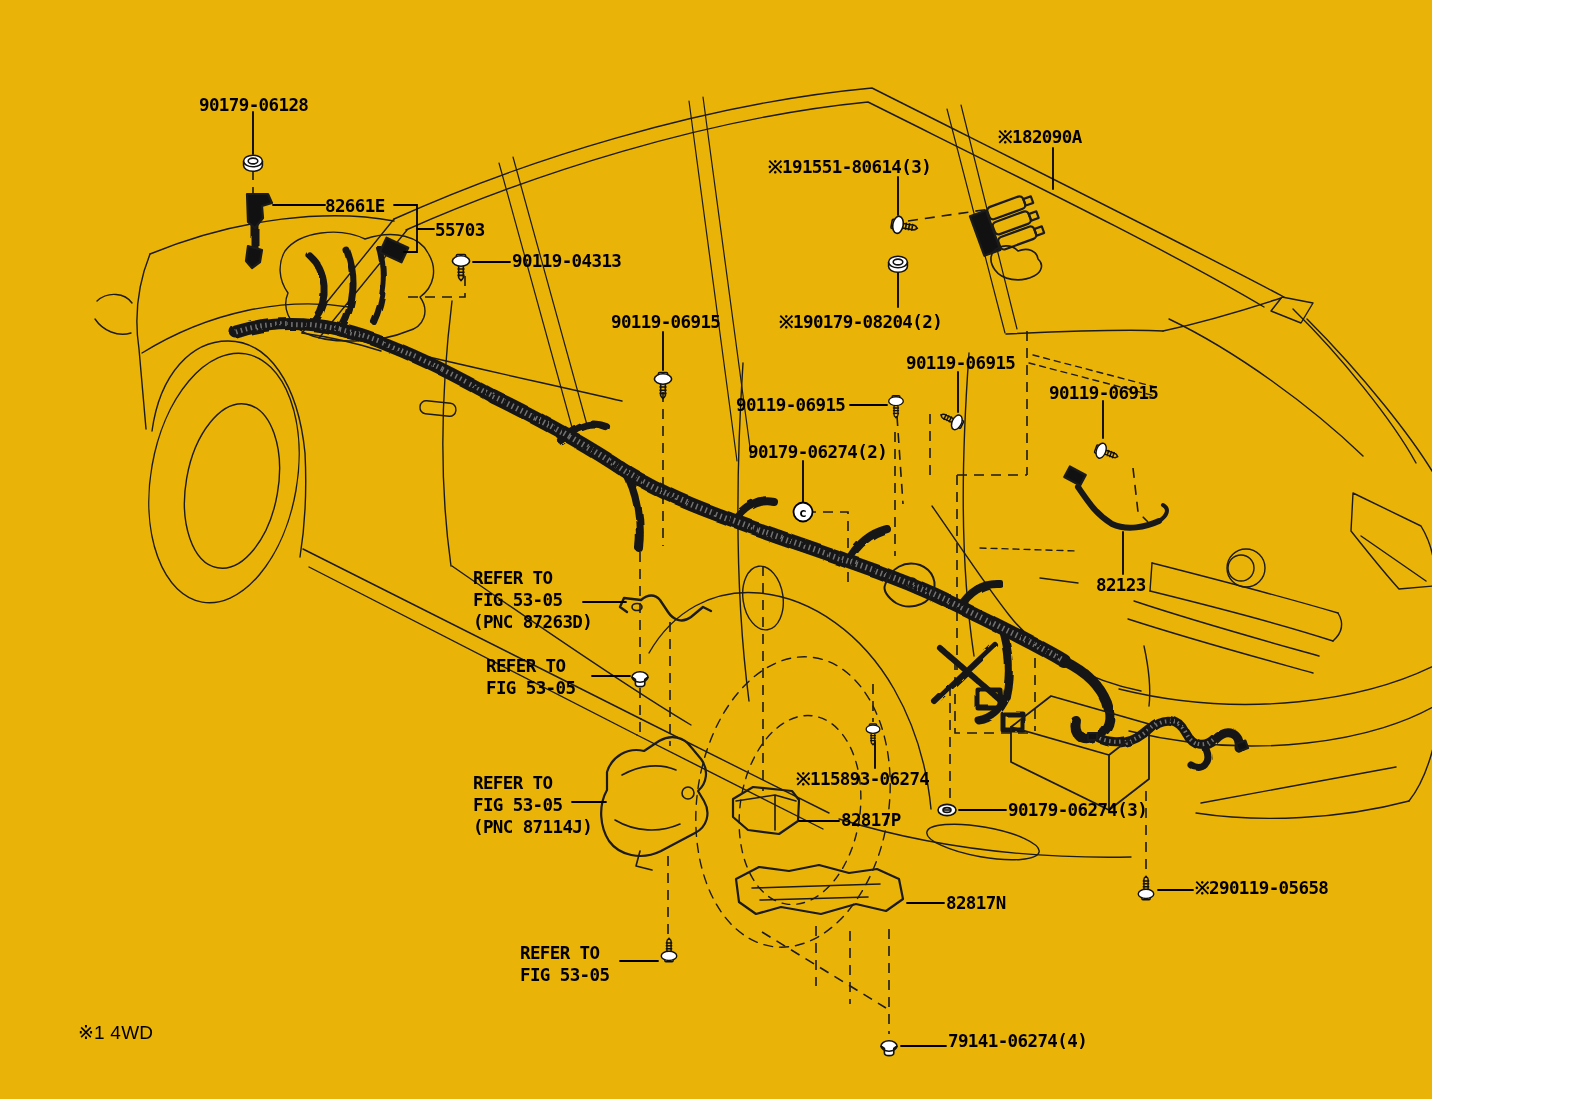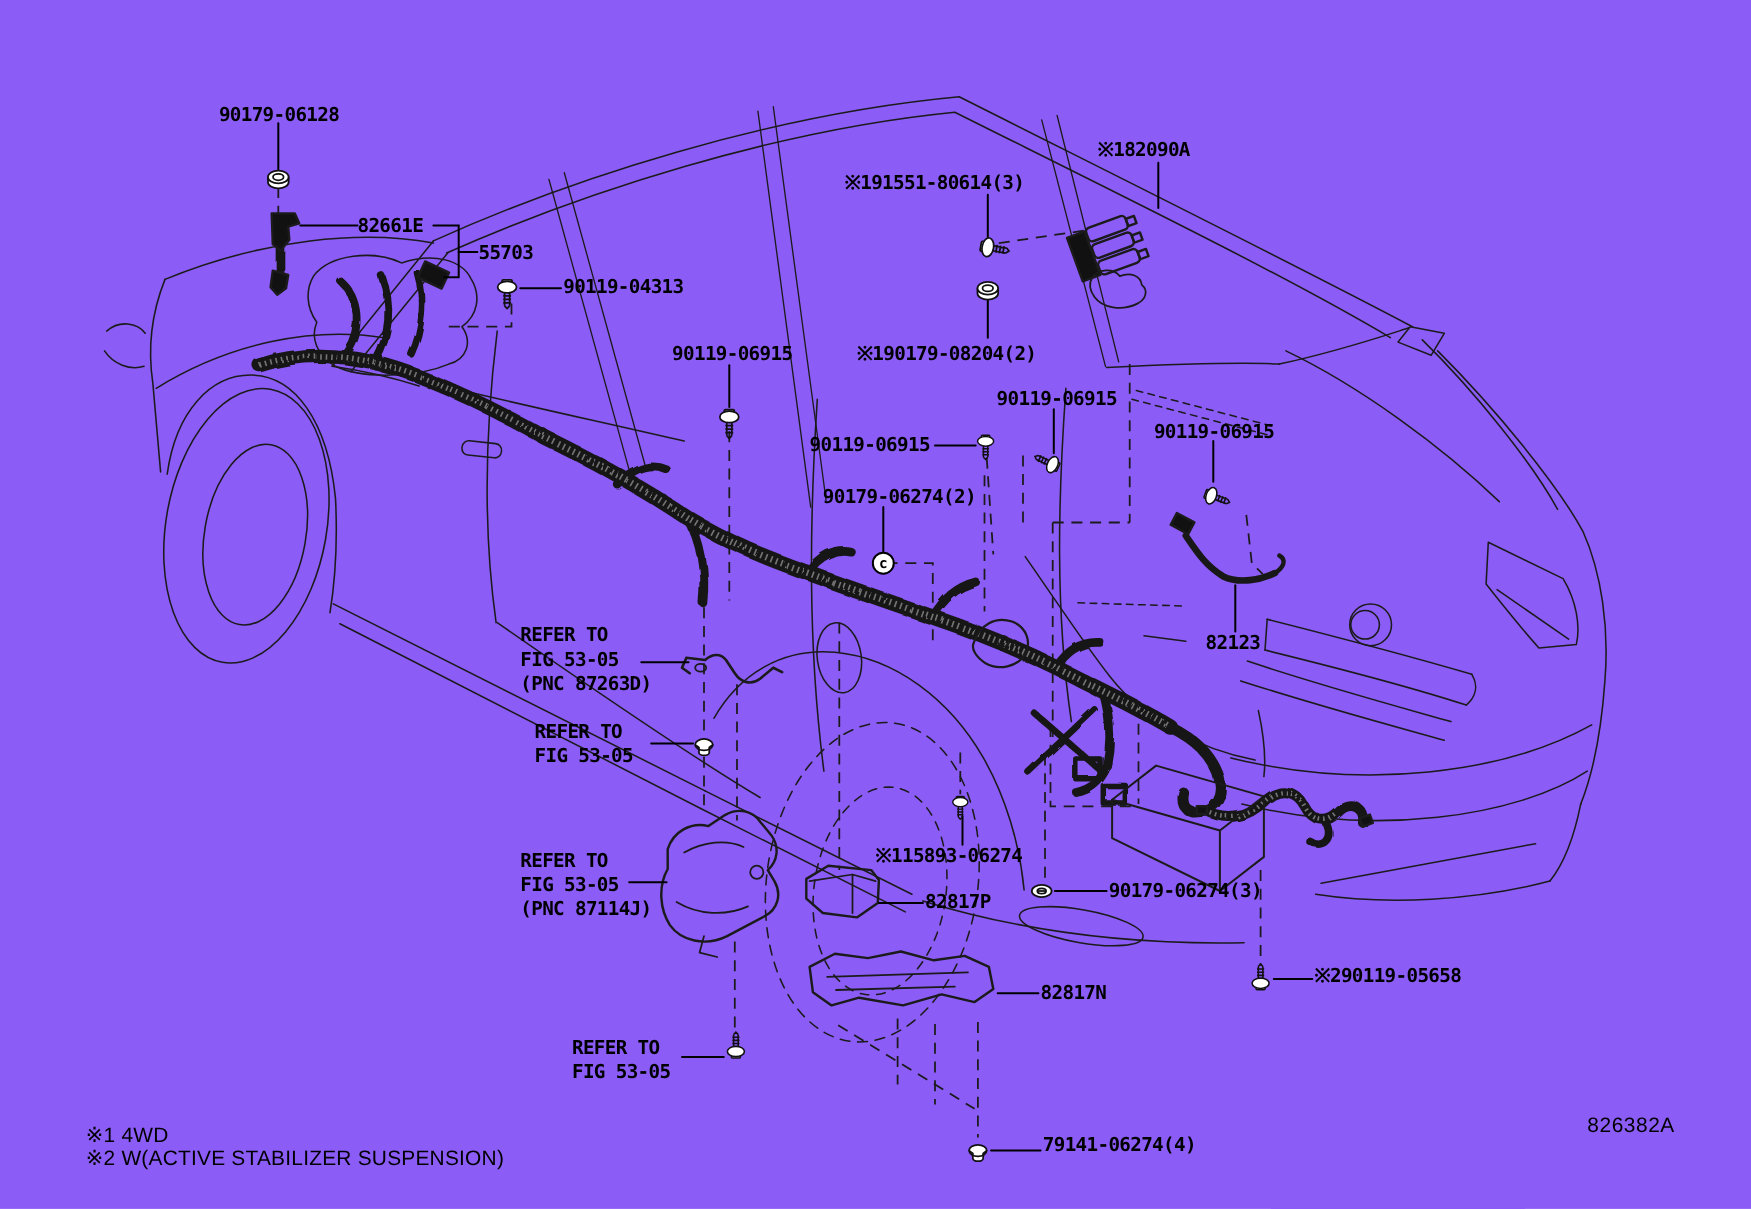--- a/index.html
+++ b/index.html
@@ -1,17 +1,17 @@
 <!DOCTYPE html>
 <html><head>
 <meta charset="utf-8">
 <style>
   html,body{margin:0;padding:0;background:#ffffff;}
   .stage{
-    position:relative;width:1592px;height:1099px;background:#8b5cf6;overflow:hidden;
+    position:relative;width:1432px;height:1099px;background:#eab308;overflow:hidden;
     font-family:"DejaVu Sans Mono","Liberation Mono",monospace;
   }
   .art{position:absolute;left:0;top:0;}
   .lbl{
     position:absolute;color:#000;font-family:"DejaVu Sans Mono","Liberation Mono",monospace;
     font-weight:bold;font-size:17.5px;line-height:22px;letter-spacing:-0.6px;
     white-space:pre-line;
   }
   .fine{
     position:absolute;color:#000;font-family:"Liberation Sans","DejaVu Sans",sans-serif;
@@ -293,16 +293,15 @@
 <div class="lbl" style="left:1008px;top:799px">90179-06274(3)</div>
 <div class="lbl" style="left:946px;top:892px">82817N</div>
 <div class="lbl" style="left:1195px;top:877px">※290119-05658</div>
 <div class="lbl" style="left:520px;top:942px">REFER TO
 FIG 53-05</div>
 <div class="lbl" style="left:948px;top:1030px">79141-06274(4)</div>
 
 <span class="clipmark" style="left:799px;top:506px">c</span>
 
 <div class="fine" style="left:78px;top:1003px">※1 4WD</div>
-<div class="fine" style="left:78px;top:1024px">※2 W(ACTIVE STABILIZER SUSPENSION)</div>
 <div class="code" style="left:1443px;top:1013px">826382A</div>
 
 </div>
 
 </body></html>

